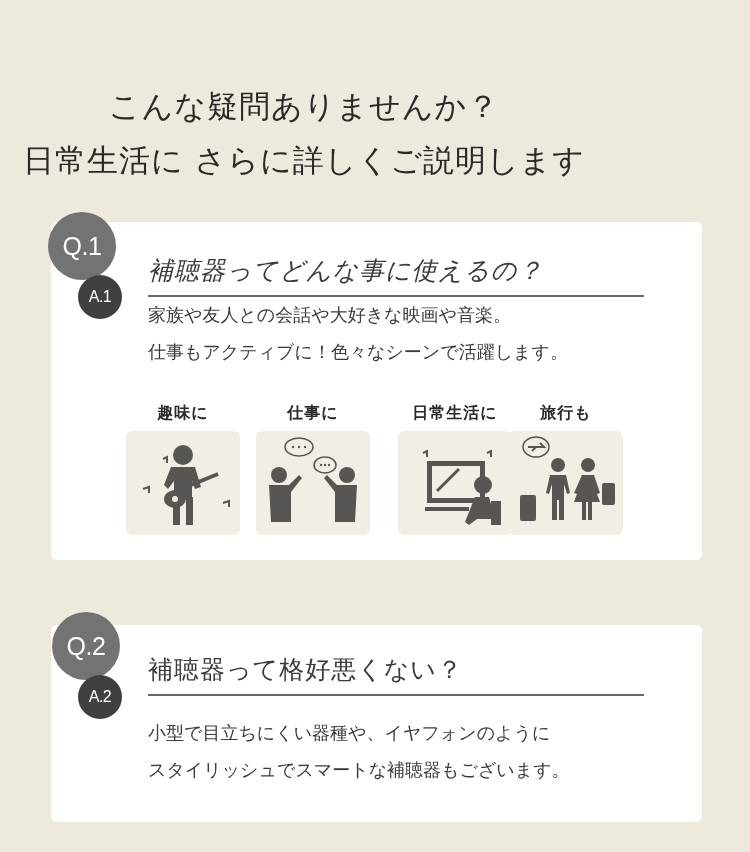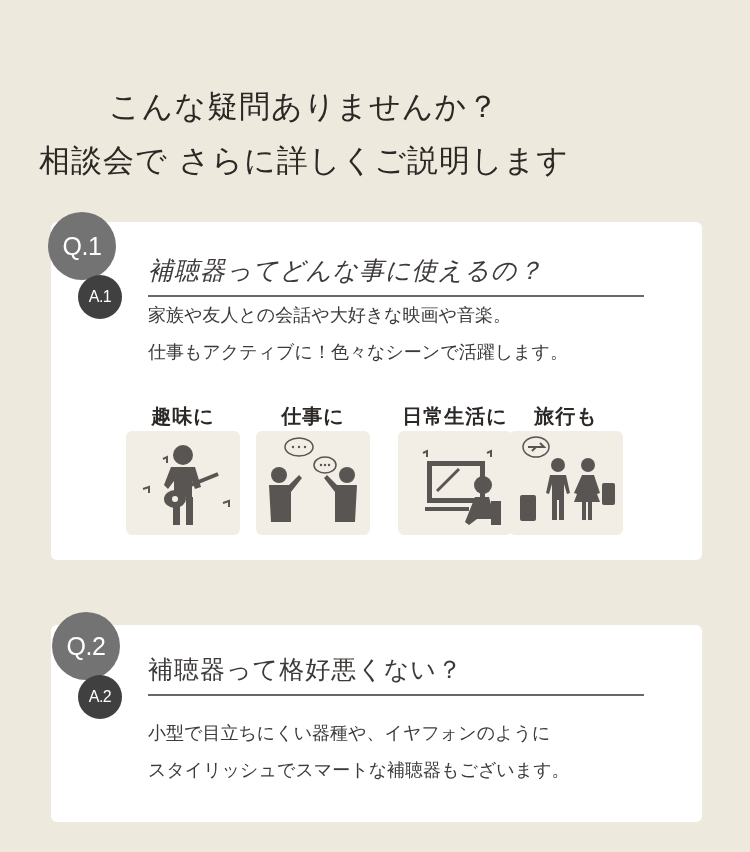--- a/index.html
+++ b/index.html
@@ -21,32 +21,32 @@
   .qt1 { top:254px;font-style:italic; }
   .qt2 { top:653px; }
   .rule { position:absolute; left:148px; width:496px; height:2px; background:#6b6765; }
   .r1 { top:295px; }
   .r2 { top:694px; }
   .answer { position:absolute; left:148px; font-size:18px; color:#3d3a39; line-height:37px; }
   .ans1 { top:296px; }
   .ans2 { top:714px; }
   .answer div { white-space:nowrap; }
   .scene { position:absolute; top:403px; width:114px; }
-  .scene-label { text-align:center; font-size:20px; font-weight:bold; color:#2b2826; letter-spacing:1px; height:24px; }
+  .scene-label { text-align:center; font-size:16px; font-weight:bold; color:#2b2826; letter-spacing:1px; height:24px; }
   .scene-box { margin-top:4px; width:114px; height:104px; background:#f2eee5; border-radius:6px; display:flex; align-items:center; justify-content:center; }
   .s1 { left:126px; }
   .s2 { left:256px; }
   .s3 { left:398px; }
   .s4 { left:509px; }
 </style>
 </head>
 <body>
 
 <div class="headline h1">こんな疑問ありませんか？</div>
-<div class="headline h2">相談会で さらに詳しくご説明します</div>
+<div class="headline h2">日常生活に さらに詳しくご説明します</div>
 
 <div class="card card1"></div>
 <div class="q-circle q1">Q.1</div>
 <div class="a-circle a1">A.1</div>
 <div class="q-title qt1">補聴器ってどんな事に使えるの？</div>
 <div class="rule r1"></div>
 <div class="answer ans1">
   <div>家族や友人との会話や大好きな映画や音楽。</div>
   <div>仕事もアクティブに！色々なシーンで活躍します。</div>
 </div>

